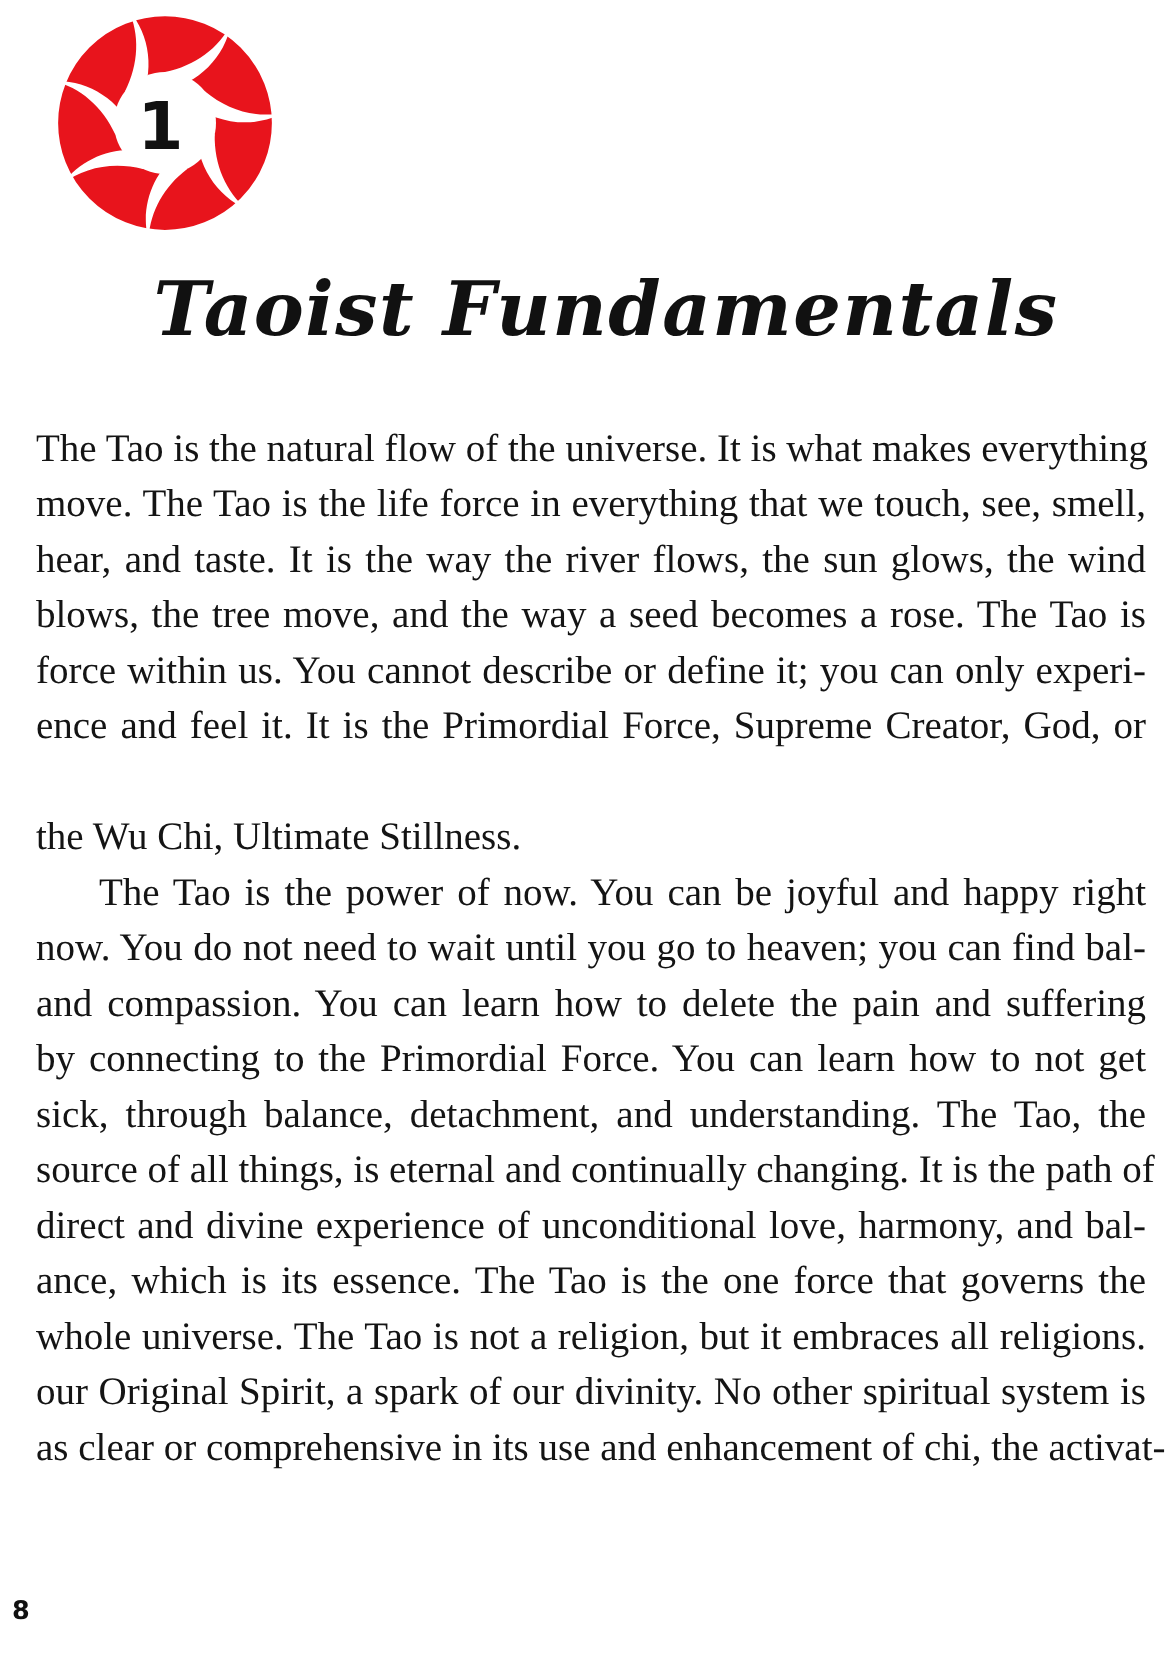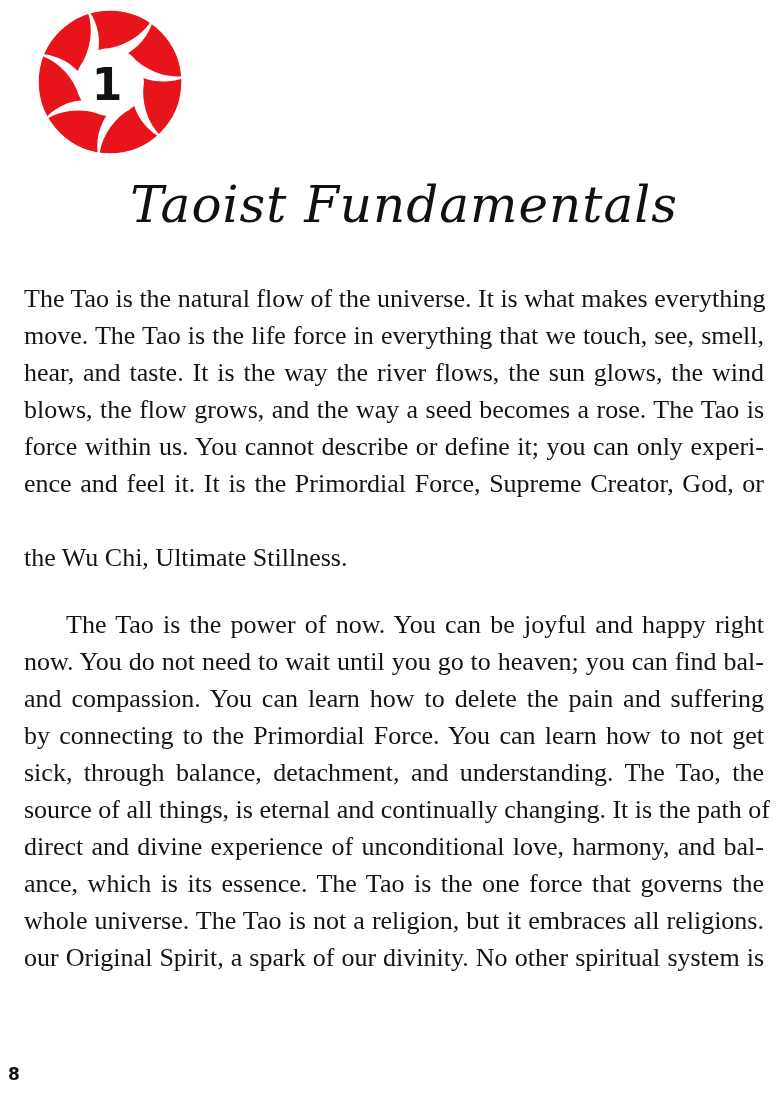--- a/index.html
+++ b/index.html
@@ -49,21 +49,21 @@
       position: absolute;
       left: 0;
       top: 176px;
       width: 780px;
       text-align: center;
       font-family: "DejaVu Serif", serif;
       font-style: italic;
       font-size: 50px;
       letter-spacing: 1px;
       color: #111;
-      font-weight: normal;
+      font-weight: bold;
       margin: 0;
       padding-left: 28px;
       box-sizing: border-box;
     }
     .body-text {
       position: absolute;
       left: 24px;
       top: 280px;
       width: 740px;
       font-family: "Liberation Serif", serif;
@@ -78,21 +78,20 @@
       text-align-last: justify;
       height: 37px;
     }
     .line.last {
       text-align-last: left;
       margin-top: 37px;
     }
     .line.indent {
       padding-left: 42px;
       box-sizing: border-box;
-      margin-top: 30px;
     }
     .page-number {
       position: absolute;
       left: 8px;
       top: 1064px;
       font-family: "DejaVu Sans", sans-serif;
       font-weight: bold;
       font-size: 17px;
       color: #111;
     }
@@ -120,32 +119,33 @@
   <div class="chapter-number">1</div>
 </div>
 
 <h1 class="page-title">Taoist Fundamentals</h1>
 
 <div class="body-text">
   <div>
     <span class="line">The Tao is the natural flow of the universe. It is what makes everything</span>
     <span class="line">move. The Tao is the life force in everything that we touch, see, smell,</span>
     <span class="line">hear, and taste. It is the way the river flows, the sun glows, the wind</span>
-    <span class="line">blows, the flow grows, and the way a seed becomes a rose. The Tao is</span>
+    <span class="line">blows, the tree move, and the way a seed becomes a rose. The Tao is</span>
     <span class="line">force within us. You cannot describe or define it; you can only experi-</span>
     <span class="line">ence and feel it. It is the Primordial Force, Supreme Creator, God, or</span>
     <span class="line last">the Wu Chi, Ultimate Stillness.</span>
   </div>
   <div>
     <span class="line indent">The Tao is the power of now. You can be joyful and happy right</span>
     <span class="line">now. You do not need to wait until you go to heaven; you can find bal-</span>
     <span class="line">and compassion. You can learn how to delete the pain and suffering</span>
     <span class="line">by connecting to the Primordial Force. You can learn how to not get</span>
     <span class="line">sick, through balance, detachment, and understanding. The Tao, the</span>
     <span class="line">source of all things, is eternal and continually changing. It is the path of</span>
     <span class="line">direct and divine experience of unconditional love, harmony, and bal-</span>
     <span class="line">ance, which is its essence. The Tao is the one force that governs the</span>
     <span class="line">whole universe. The Tao is not a religion, but it embraces all religions.</span>
     <span class="line">our Original Spirit, a spark of our divinity. No other spiritual system is</span>
+    <span class="line">as clear or comprehensive in its use and enhancement of chi, the activat-</span>
   </div>
 </div>
 
 <div class="page-number">8</div>
 
 </body></html>

